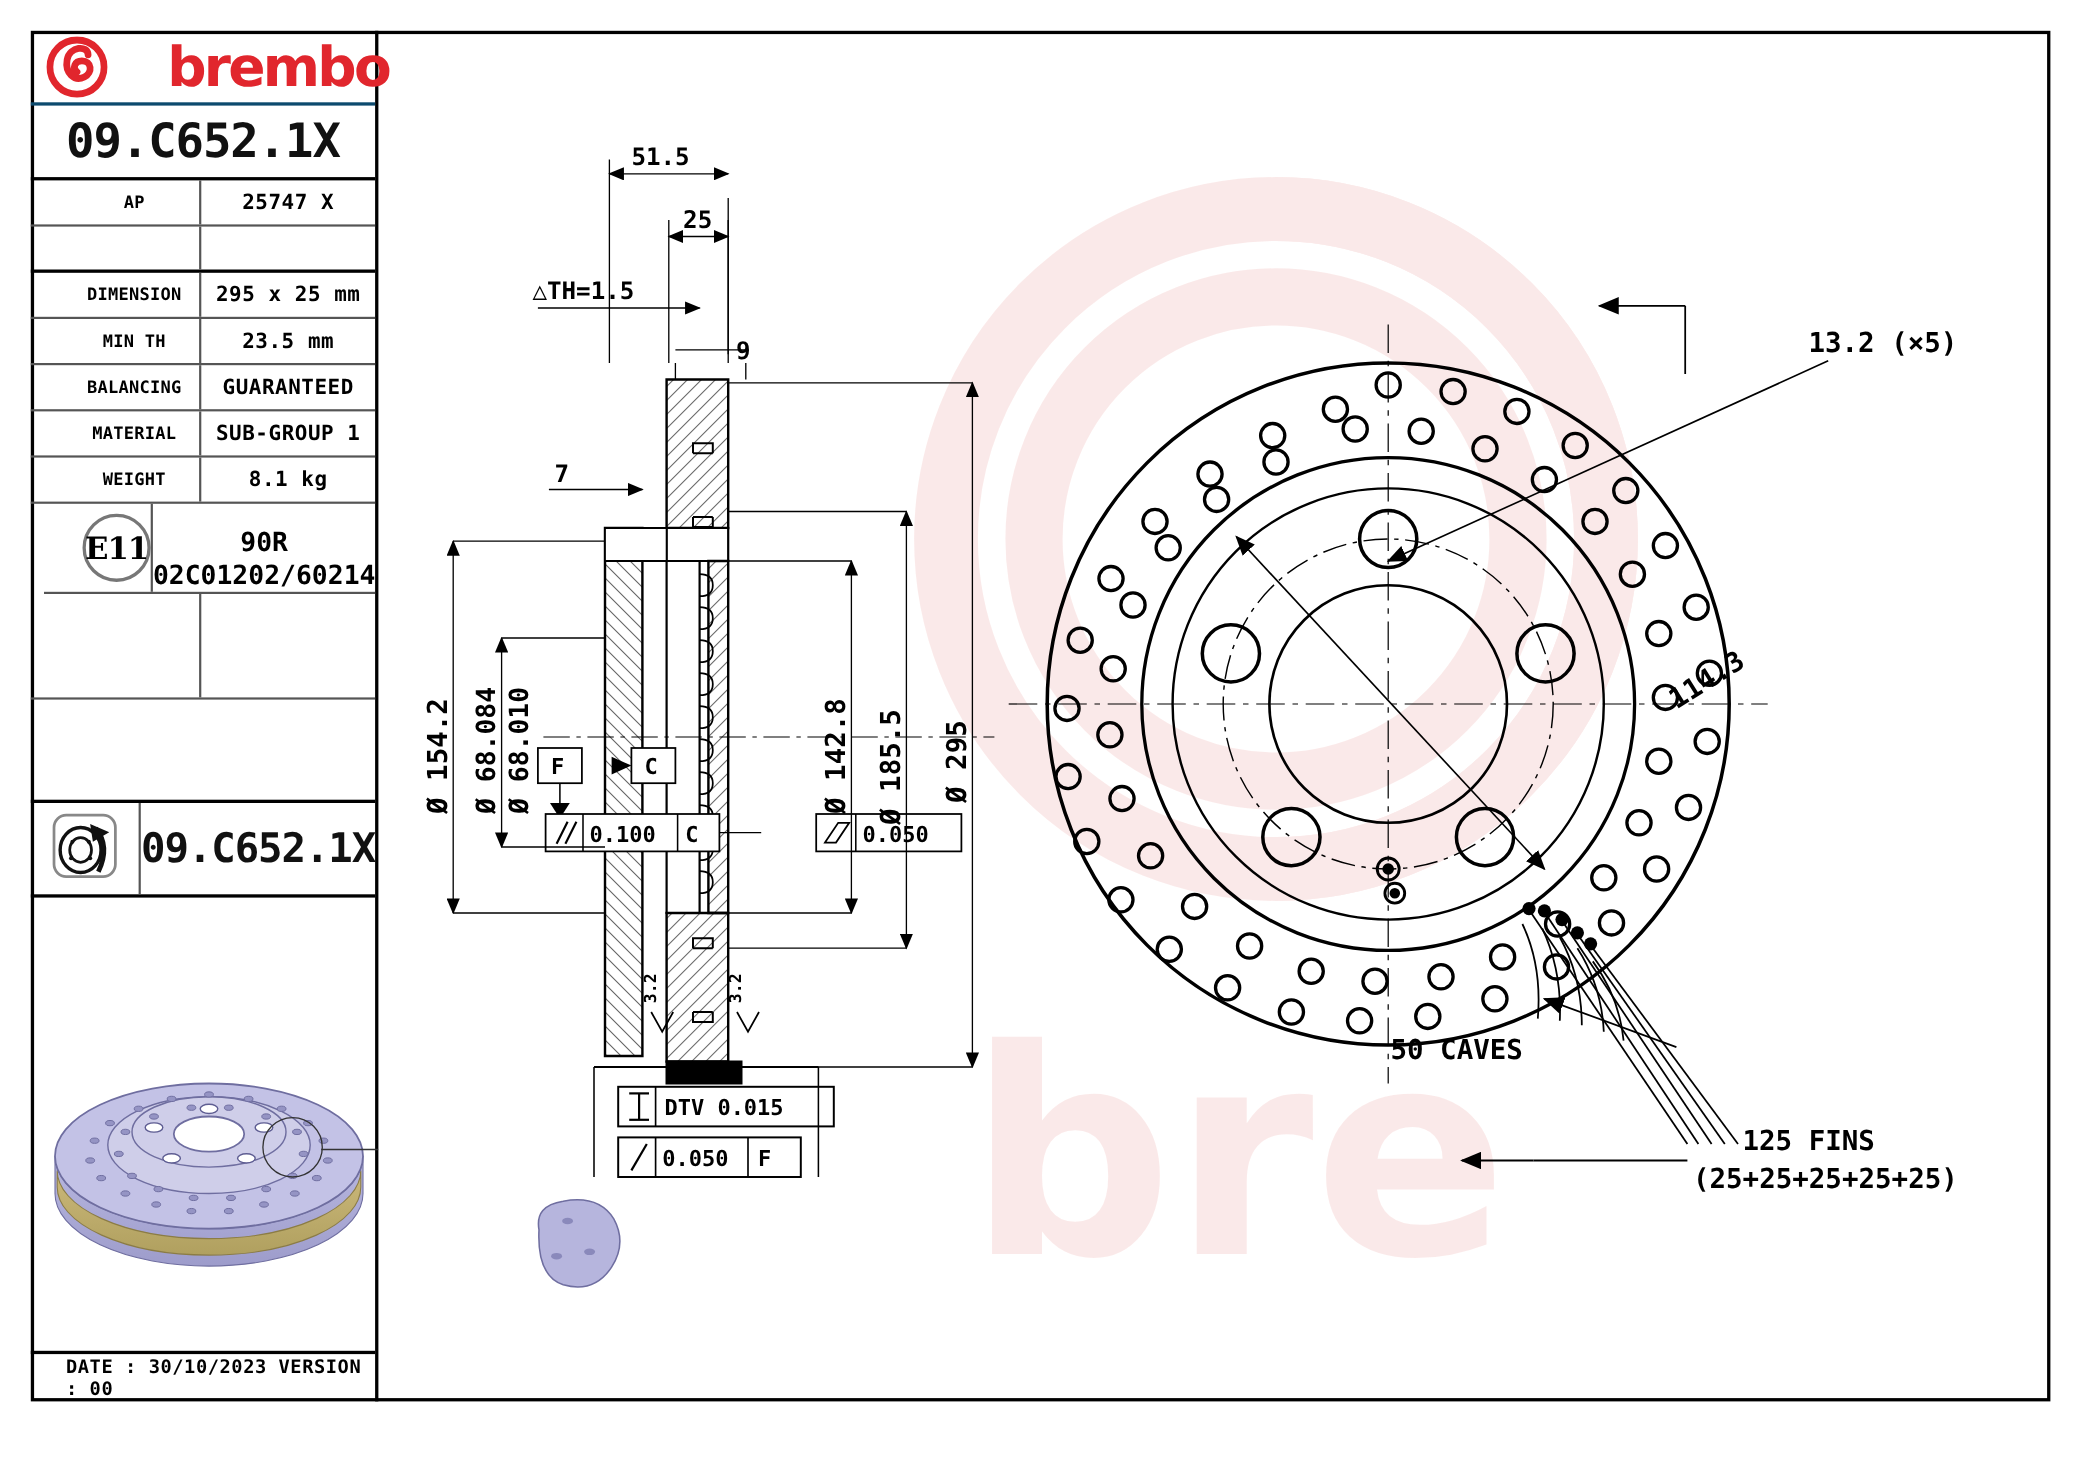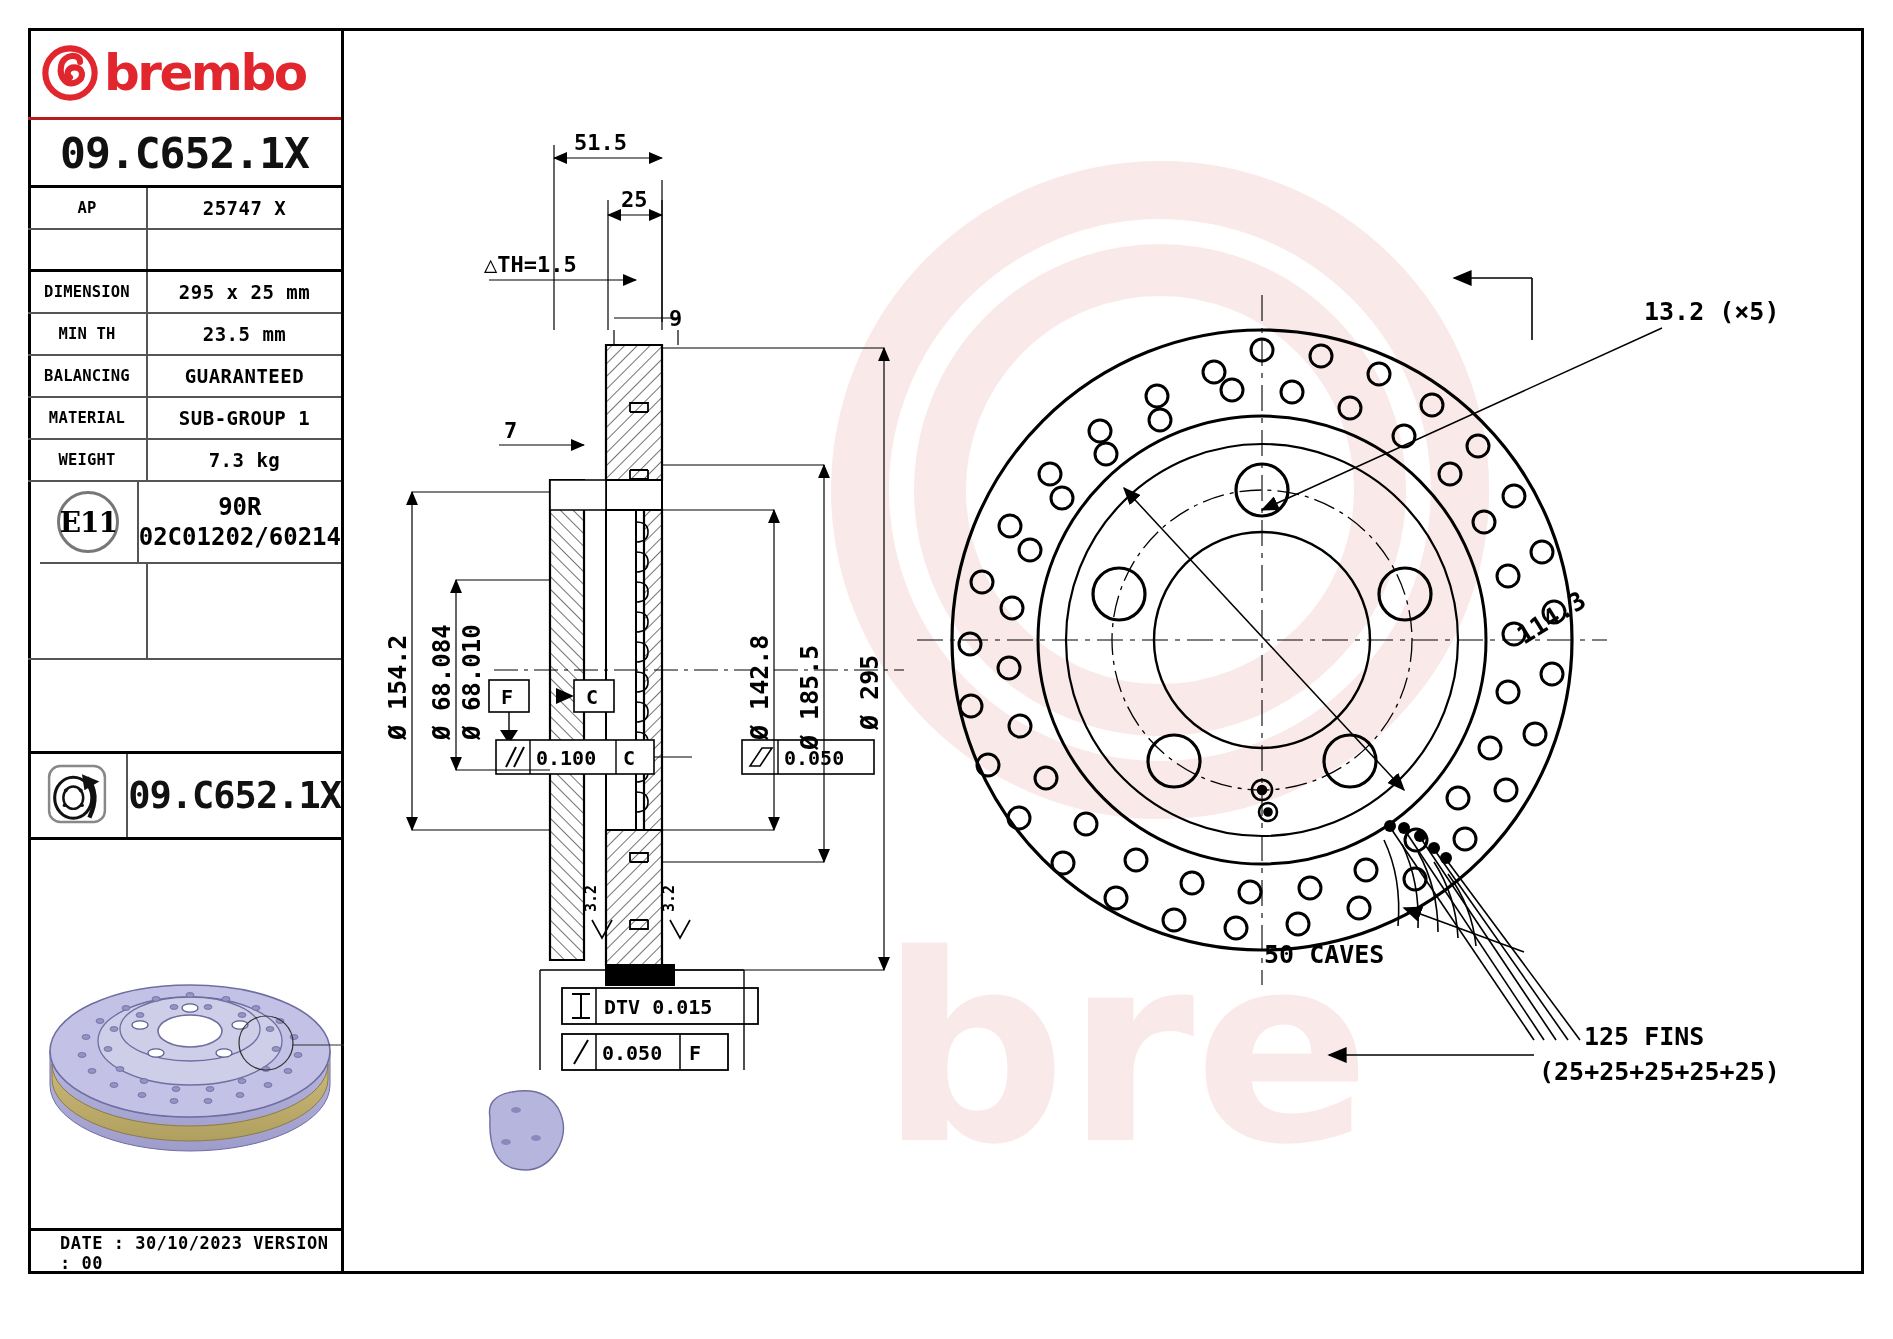--- a/index.html
+++ b/index.html
@@ -11,28 +11,28 @@
       opacity:.11;pointer-events:none;}
   .wm svg{width:100%;height:100%;}
 
   
   .border-outer{position:absolute;left:28px;top:28px;width:1836px;height:1246px;
       border:3px solid #000;box-sizing:border-box;}
 
   
   .tb{position:absolute;left:28px;top:28px;width:316px;height:1246px;
       border-right:3px solid #000;box-sizing:border-box;}
-  .tb-row{border-bottom:2px solid #555;box-sizing:border-box;display:flex;align-items:center;}
+  .tb-row{border-bottom:2px solid #555;box-sizing:border-box;display:flex;align-items:flex-end;padding-left:35px;}
   .tb-lab{width:120px;border-right:2px solid #555;box-sizing:border-box;height:100%;
       display:flex;align-items:center;justify-content:center;
       font-family:"DejaVu Sans Mono",monospace;font-size:15.5px;font-weight:700;color:#000;letter-spacing:.2px;}
   .tb-val{flex:1;display:flex;align-items:center;justify-content:center;height:100%;
       font-family:"DejaVu Sans Mono",monospace;font-size:19px;font-weight:700;color:#000;letter-spacing:.5px;}
 
-  .logo-row{height:92px;border-bottom:3px solid #b91c1c;display:flex;align-items:center;padding-left:14px;box-sizing:border-box;}
+  .logo-row{height:68px;border-bottom:3px solid #0c4a6e;display:flex;align-items:center;padding-left:14px;box-sizing:border-box;gap:48px;}
   .logo-mark{width:56px;height:56px;flex:0 0 auto;}
   .logo-text{font-family:"DejaVu Sans",sans-serif;font-size:50px;font-weight:700;color:#e1262d;
       letter-spacing:-2.5px;margin-left:6px;line-height:1;}
 
   .code-row{height:68px;border-bottom:3px solid #000;display:flex;align-items:center;justify-content:center;box-sizing:border-box;}
   .code-text{font-family:"DejaVu Sans Mono",monospace;font-size:43px;font-weight:700;letter-spacing:-1px;color:#111;}
 
   .ap-row{height:42px;}
   .blank-row{height:42px;}
 
@@ -123,21 +123,21 @@
       <div class="tb-val">GUARANTEED</div>
     </div>
 
     <div class="tb-row ap-row">
       <div class="tb-lab">MATERIAL</div>
       <div class="tb-val">SUB-GROUP 1</div>
     </div>
 
     <div class="tb-row ap-row">
       <div class="tb-lab">WEIGHT</div>
-      <div class="tb-val">7.3 kg</div>
+      <div class="tb-val">8.1 kg</div>
     </div>
 
     <div class="tb-row e11-row">
       <div class="e11-badge">
         <span class="e11-circle">E11</span>
       </div>
       <div class="e11-val">
         <div>90R</div>
         <div>02C01202/60214</div>
       </div>

